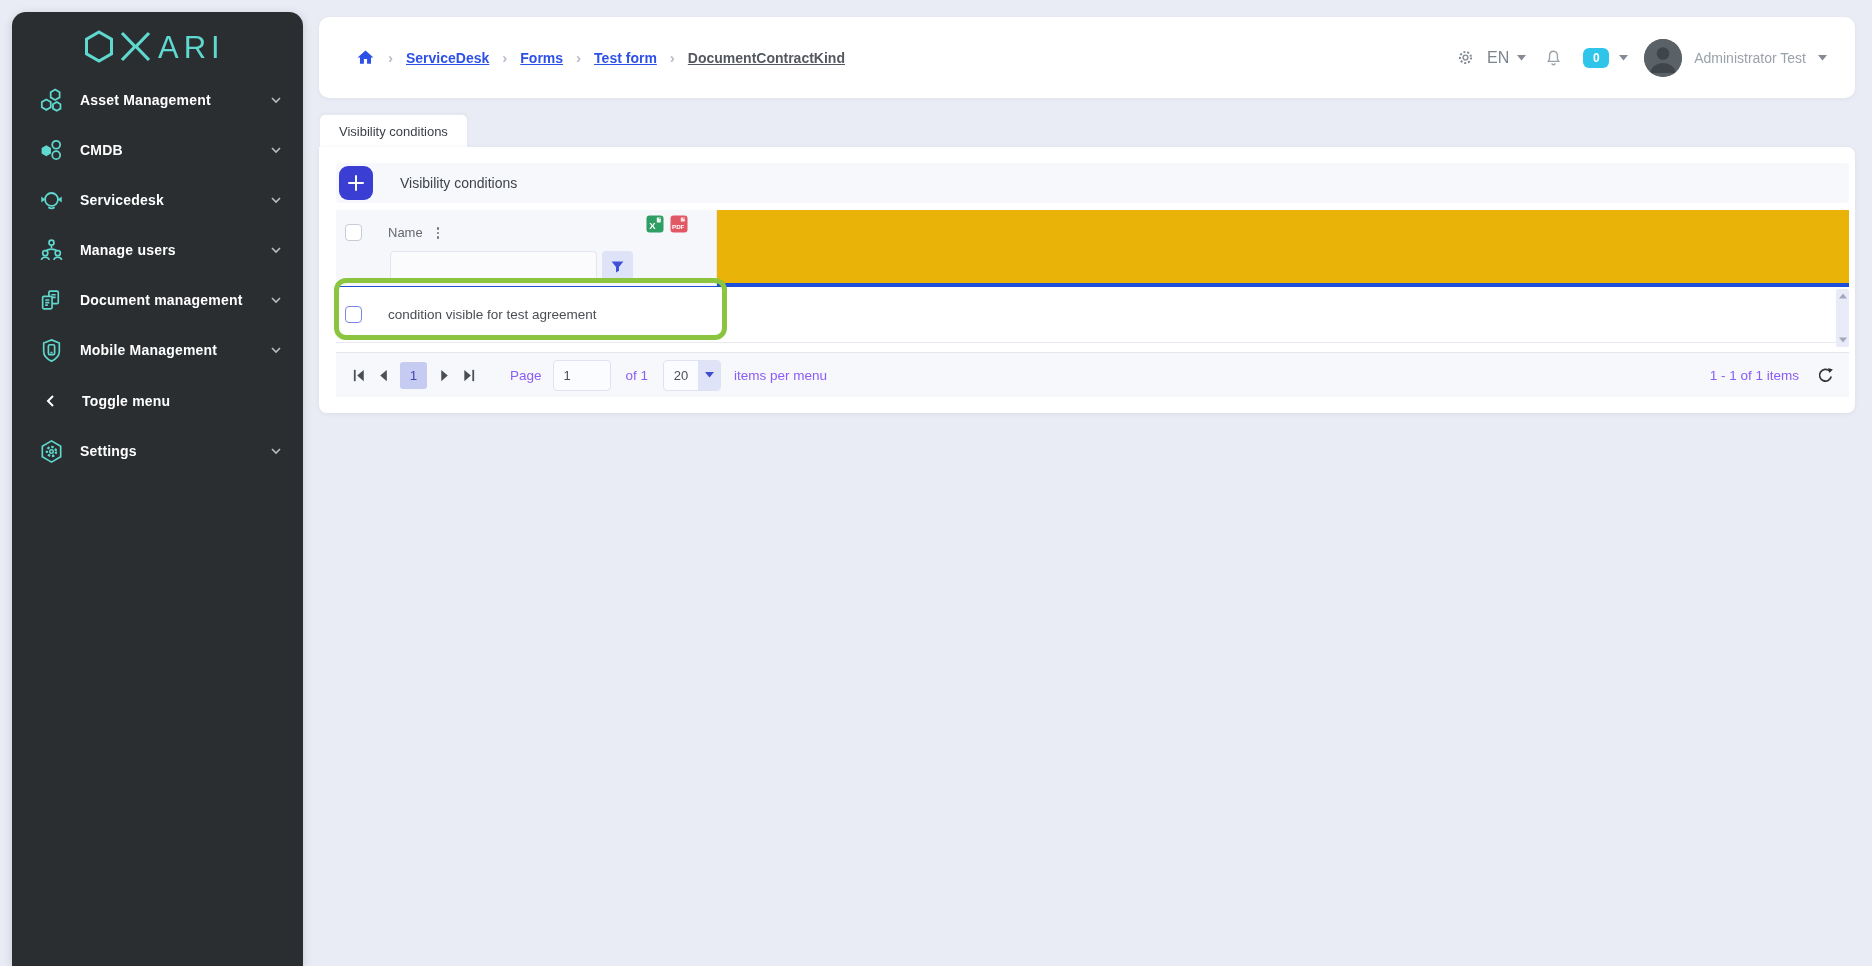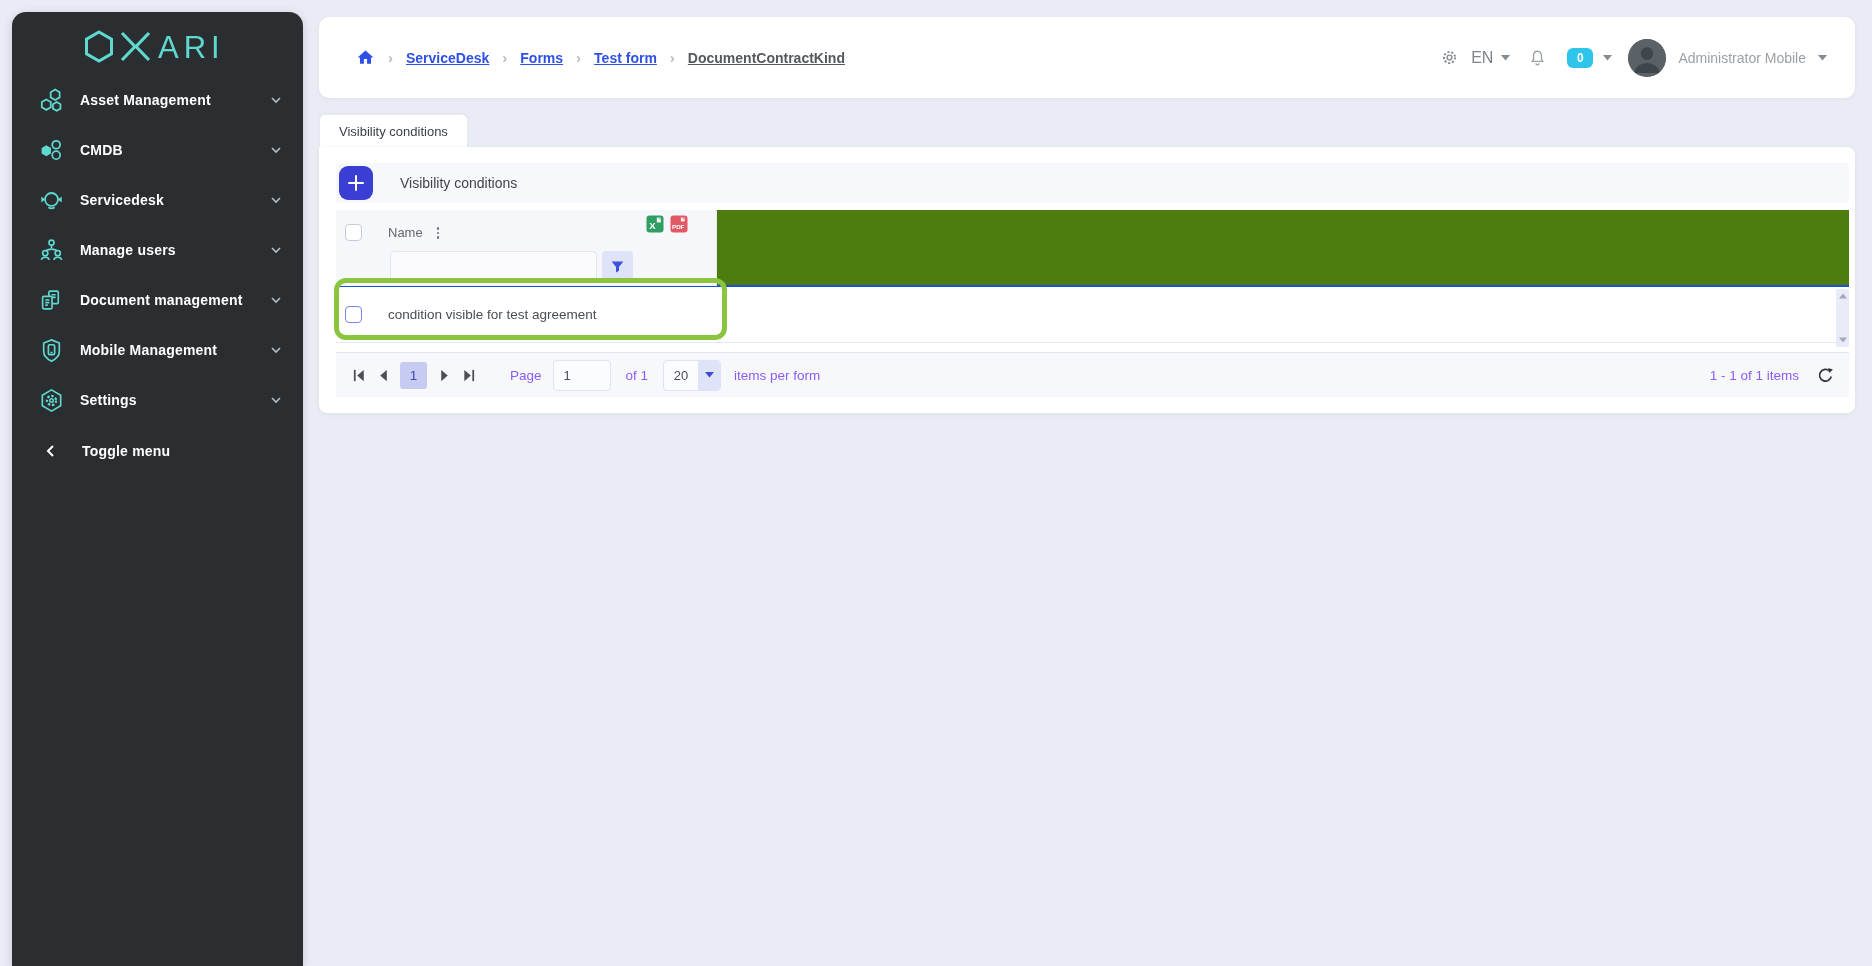--- a/index.html
+++ b/index.html
@@ -45,22 +45,22 @@
   .toolbar { position:absolute; left:17px; top:16px; width:1513px; height:40px; background:#f7f8fb;
              border-radius:4px; display:flex; align-items:center; }
   .add-btn { width:34px; height:34px; margin-left:3px; background:#3b3ed2; border:none; border-radius:9px;
              position:relative; cursor:pointer; flex:0 0 34px; }
   .add-btn .ph, .add-btn .pv { position:absolute; background:#fff; border-radius:1px; }
   .add-btn .ph { left:9px; right:9px; top:16px; height:2.4px; }
   .add-btn .pv { top:9px; bottom:9px; left:16px; width:2.4px; }
   .toolbar-title { margin-left:27px; font-size:14px; color:#3f444a; }
 
   
-  .grid-headband { position:absolute; left:17px; top:63px; width:1513px; height:77px; background:#4d7c0f;
-                   border-bottom:2px solid #1d4ed8; }
+  .grid-headband { position:absolute; left:17px; top:63px; width:1513px; height:77px; background:#eab308;
+                   border-bottom:4px solid #1d4ed8; }
   .headband-gray { position:absolute; left:0; top:0; width:381px; height:76px; background:#f6f7fa;
                    border-right:1px solid #e7e8ee; }
   .cb { width:17px; height:17px; border-radius:4px; background:#fff; border:1.5px solid #c6cbda; cursor:pointer; }
   .cb.row-cb { border-color:#7b87e8; }
   .head-cb { position:absolute; left:9px; top:14px; }
   .col-title { position:absolute; left:52px; top:15px; font-size:13px; color:#63686f; }
   .kebab { position:absolute; left:95px; top:13px; width:14px; height:20px; display:flex; flex-direction:column;
            align-items:center; justify-content:center; gap:2.2px; cursor:pointer; }
   .kebab i { width:2.6px; height:2.6px; border-radius:50%; background:#6d7279; }
   .export-xls { position:absolute; left:310px; top:5px; cursor:pointer; }
@@ -222,43 +222,43 @@
             </svg>
         </span>
         <span class="nav-label">Mobile Management</span>
         <span class="nav-chev">
           <svg width="10" height="7" viewBox="0 0 10 7">
               <polyline points="1,1 5,5 9,1" fill="none" stroke="#b8bdc2" stroke-width="1.6"></polyline>
             </svg>
         </span>
       </div>
 
+      <div class="nav-item toggle-item">
+        <span class="nav-icon">
+          <svg width="14" height="14" viewBox="0 0 14 14">
+              <polyline points="9,2 4,7 9,12" fill="none" stroke="#ffffff" stroke-width="2"></polyline>
+            </svg>
+        </span>
+        <span class="nav-label">Toggle menu</span>
+      </div>
+
       <div class="nav-item">
         <span class="nav-icon">
           <svg width="25" height="25" viewBox="0 0 24 24">
             <polygon points="12,1.8 20.8,6.9 20.8,17.1 12,22.2 3.2,17.1 3.2,6.9" fill="none" stroke="#5fd9cf" stroke-width="1.6"></polygon>
             <circle cx="12" cy="12" r="4.4" fill="none" stroke="#5fd9cf" stroke-width="2.2" stroke-dasharray="2.3 1.7"></circle>
             <circle cx="12" cy="12" r="1.7" fill="none" stroke="#5fd9cf" stroke-width="1.4"></circle>
           </svg>
         </span>
         <span class="nav-label">Settings</span>
         <span class="nav-chev">
           <svg width="10" height="7" viewBox="0 0 10 7">
               <polyline points="1,1 5,5 9,1" fill="none" stroke="#b8bdc2" stroke-width="1.6"></polyline>
             </svg>
         </span>
-      </div>
-
-      <div class="nav-item toggle-item">
-        <span class="nav-icon">
-          <svg width="14" height="14" viewBox="0 0 14 14">
-              <polyline points="9,2 4,7 9,12" fill="none" stroke="#ffffff" stroke-width="2"></polyline>
-            </svg>
-        </span>
-        <span class="nav-label">Toggle menu</span>
       </div>
     </nav>
   </aside>
 
   <header class="topbar">
     <div class="breadcrumb">
       <span style="display:flex;cursor:pointer;">
         <svg width="19" height="19" viewBox="0 0 24 24">
             <path d="M10 20v-6h4v6h5v-8h3L12 3 2 12h3v8z" fill="#2d50e6"></path>
           </svg>
@@ -300,21 +300,21 @@
             <polygon points="0,0 9,0 4.5,5.5" fill="#858b92"></polygon>
           </svg>
       </span>
       <span class="avatar">
         <svg width="38" height="38" viewBox="0 0 38 38">
           <circle cx="19" cy="19" r="19" fill="#5a6167"></circle>
           <circle cx="19" cy="14.5" r="6.3" fill="#3e454b"></circle>
           <path d="M6.5 34 a12.5 10 0 0 1 25 0 Z" fill="#3e454b"></path>
         </svg>
       </span>
-      <span class="user-name">Administrator Mobile</span>
+      <span class="user-name">Administrator Test</span>
       <span style="display:flex;cursor:pointer;">
         <svg width="9" height="6" viewBox="0 0 9 6">
             <polygon points="0,0 9,0 4.5,5.5" fill="#858b92"></polygon>
           </svg>
       </span>
     </div>
   </header>
 
   <div class="tab">Visibility conditions</div>
 
@@ -410,21 +410,21 @@
       <input class="pg-input" value="1" style="">
       <span class="pg-label pg-of">of 1</span>
       <span class="pg-select">
         <span class="val">20</span>
         <span class="car">
           <svg width="9" height="6" viewBox="0 0 9 6">
               <polygon points="0,0 9,0 4.5,5.5" fill="#3f4ccc"></polygon>
             </svg>
         </span>
       </span>
-      <span class="pg-label pg-ipp">items per form</span>
+      <span class="pg-label pg-ipp">items per menu</span>
 
       <span class="pg-right">
         <span class="pg-label">1 - 1 of 1 items</span>
         <button class="refresh-btn">
           <svg width="19" height="19" viewBox="0 0 24 24">
             <path d="M19.2 13.2 A7.4 7.4 0 1 1 17.1 6.3" fill="none" stroke="#2f3338" stroke-width="2.1"></path>
             <polygon points="15.4,2.6 21.3,4.4 16.9,8.9" fill="#2f3338"></polygon>
           </svg>
         </button>
       </span>

